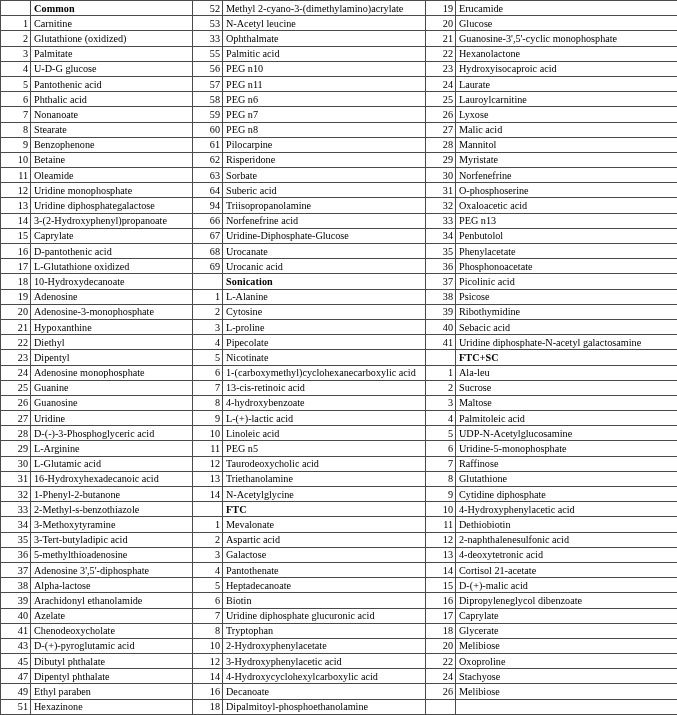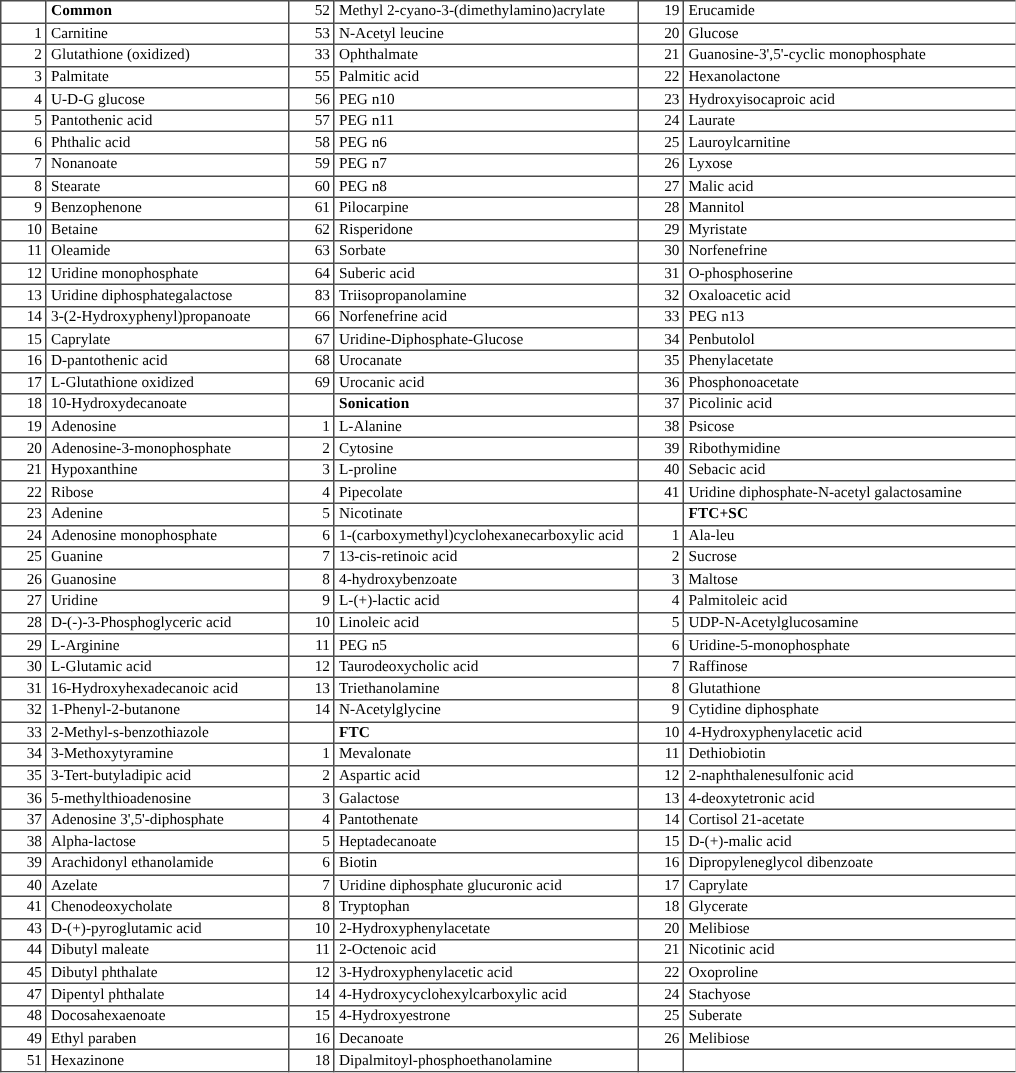--- a/index.html
+++ b/index.html
@@ -186,21 +186,21 @@
           <td class="num">12</td>
           <td class="name">Uridine monophosphate</td>
           <td class="num">64</td>
           <td class="name">Suberic acid</td>
           <td class="num">31</td>
           <td class="name">O-phosphoserine</td>
         </tr>
         <tr>
           <td class="num">13</td>
           <td class="name">Uridine diphosphategalactose</td>
-          <td class="num">83</td>
+          <td class="num">94</td>
           <td class="name">Triisopropanolamine</td>
           <td class="num">32</td>
           <td class="name">Oxaloacetic acid</td>
         </tr>
         <tr>
           <td class="num">14</td>
           <td class="name">3-(2-Hydroxyphenyl)propanoate</td>
           <td class="num">66</td>
           <td class="name">Norfenefrine acid</td>
           <td class="num">33</td>
@@ -257,29 +257,29 @@
         <tr>
           <td class="num">21</td>
           <td class="name">Hypoxanthine</td>
           <td class="num">3</td>
           <td class="name">L-proline</td>
           <td class="num">40</td>
           <td class="name">Sebacic acid</td>
         </tr>
         <tr>
           <td class="num">22</td>
-          <td class="name">Ribose</td>
+          <td class="name">Diethyl</td>
           <td class="num">4</td>
           <td class="name">Pipecolate</td>
           <td class="num">41</td>
           <td class="name">Uridine diphosphate-N-acetyl galactosamine</td>
         </tr>
         <tr>
           <td class="num">23</td>
-          <td class="name">Adenine</td>
+          <td class="name">Dipentyl</td>
           <td class="num">5</td>
           <td class="name">Nicotinate</td>
           <td class="num"></td>
           <td class="name hdr">FTC+SC</td>
         </tr>
         <tr>
           <td class="num">24</td>
           <td class="name">Adenosine monophosphate</td>
           <td class="num">6</td>
           <td class="name">1-(carboxymethyl)cyclohexanecarboxylic acid</td>
@@ -424,52 +424,36 @@
         </tr>
         <tr>
           <td class="num">43</td>
           <td class="name">D-(+)-pyroglutamic acid</td>
           <td class="num">10</td>
           <td class="name">2-Hydroxyphenylacetate</td>
           <td class="num">20</td>
           <td class="name">Melibiose</td>
         </tr>
         <tr>
-          <td class="num">44</td>
-          <td class="name">Dibutyl maleate</td>
-          <td class="num">11</td>
-          <td class="name">2-Octenoic acid</td>
-          <td class="num">21</td>
-          <td class="name">Nicotinic acid</td>
-        </tr>
-        <tr>
           <td class="num">45</td>
           <td class="name">Dibutyl phthalate</td>
           <td class="num">12</td>
           <td class="name">3-Hydroxyphenylacetic acid</td>
           <td class="num">22</td>
           <td class="name">Oxoproline</td>
         </tr>
         <tr>
           <td class="num">47</td>
           <td class="name">Dipentyl phthalate</td>
           <td class="num">14</td>
           <td class="name">4-Hydroxycyclohexylcarboxylic acid</td>
           <td class="num">24</td>
           <td class="name">Stachyose</td>
         </tr>
         <tr>
-          <td class="num">48</td>
-          <td class="name">Docosahexaenoate</td>
-          <td class="num">15</td>
-          <td class="name">4-Hydroxyestrone</td>
-          <td class="num">25</td>
-          <td class="name">Suberate</td>
-        </tr>
-        <tr>
           <td class="num">49</td>
           <td class="name">Ethyl paraben</td>
           <td class="num">16</td>
           <td class="name">Decanoate</td>
           <td class="num">26</td>
           <td class="name">Melibiose</td>
         </tr>
         <tr>
           <td class="num">51</td>
           <td class="name">Hexazinone</td>

